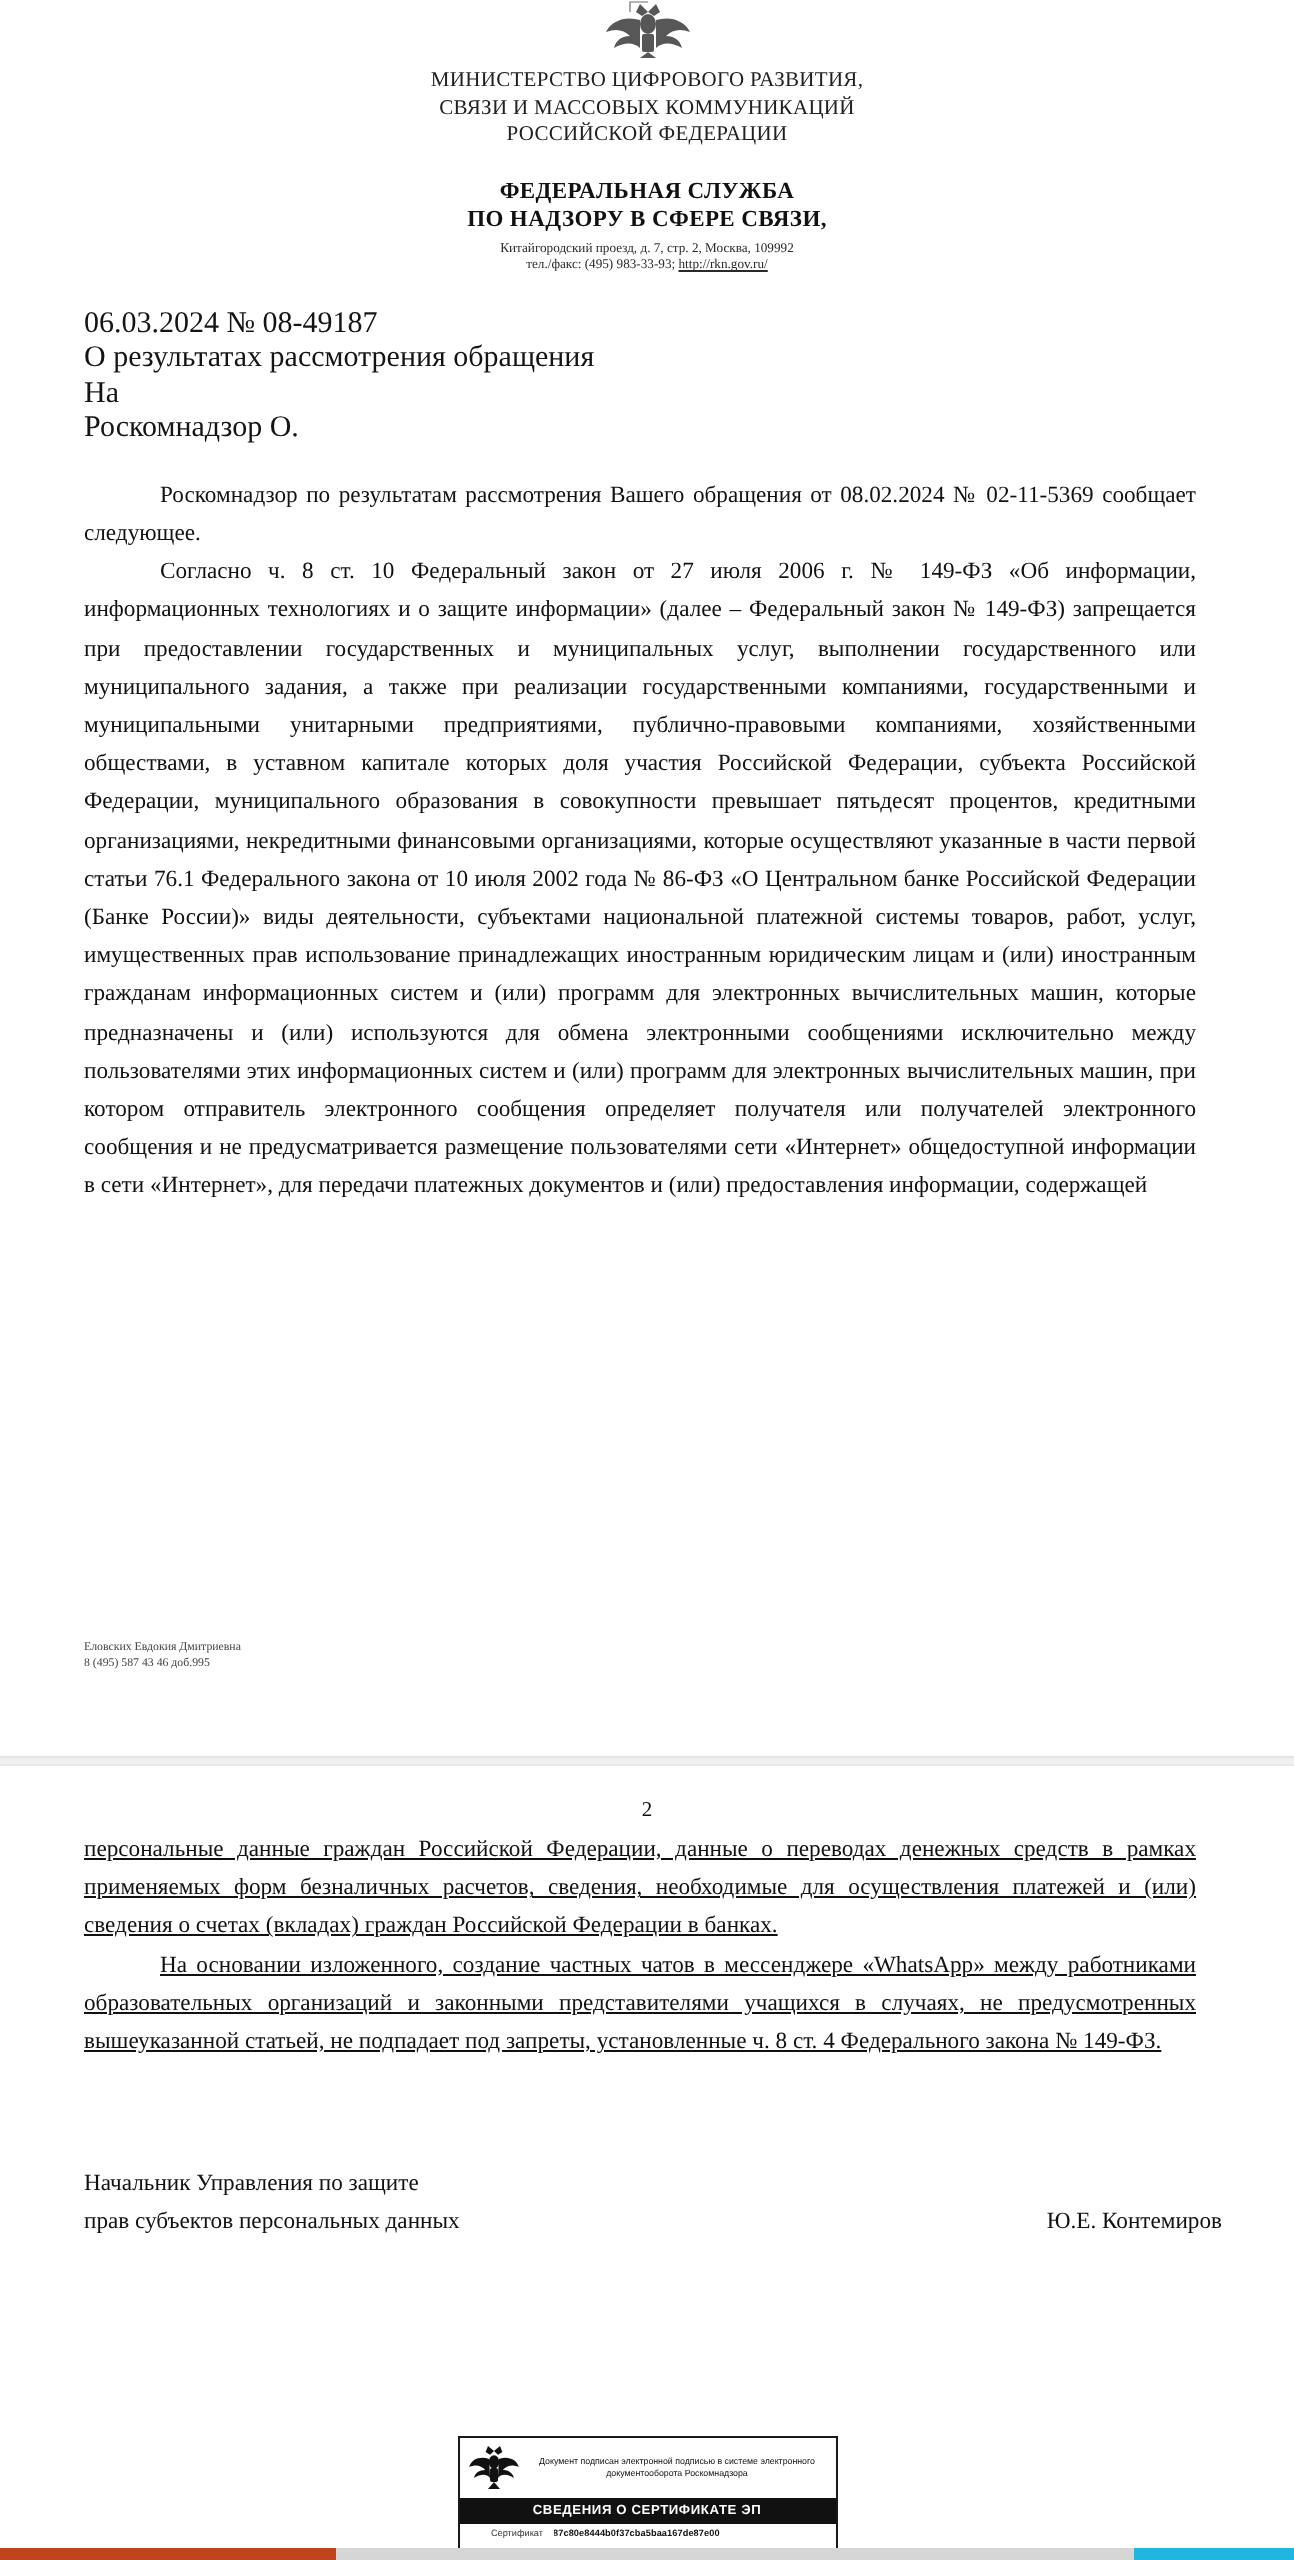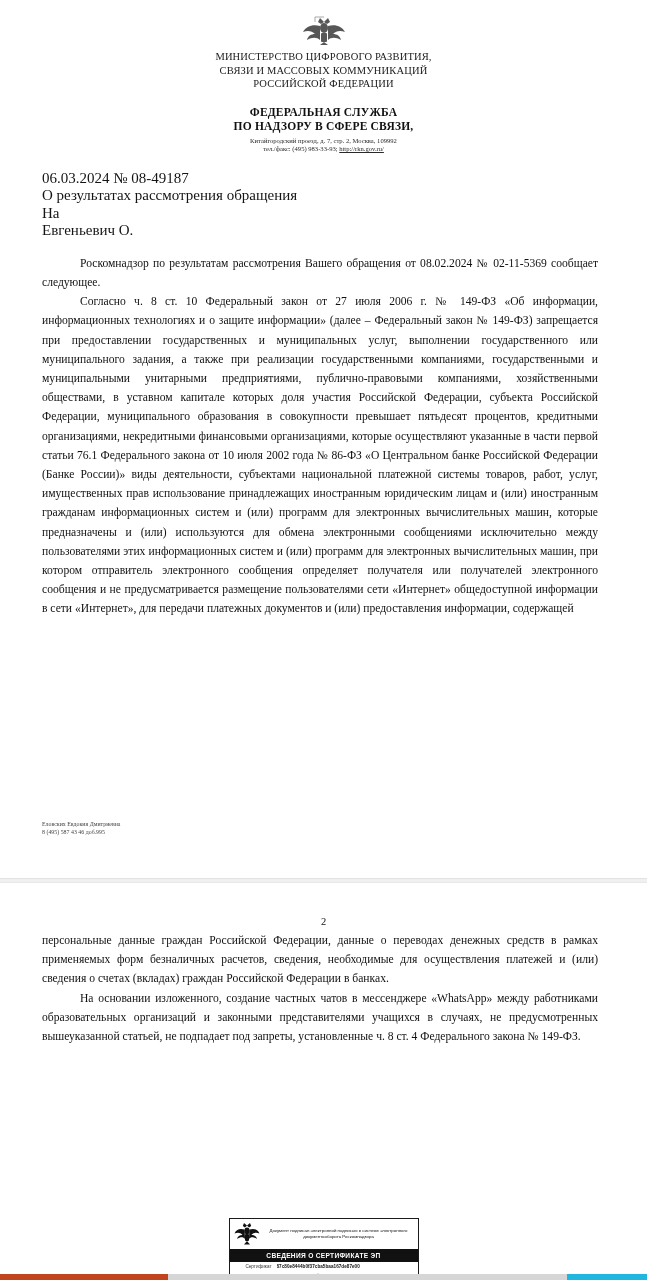--- a/index.html
+++ b/index.html
@@ -19,21 +19,21 @@
     height: 1280px;
     background: #ffffff;
     overflow: hidden;
   }
 
   
   .page {
     position: relative;
     width: 647px;
     background: #ffffff;
-    padding: 16px 33px;
+    padding: 0 33px;
   }
   .page-1 { height: 878px; }
   .page-sep {
     width: 647px;
     height: 5px;
     background: #f0f0f0;
     border-top: 1px solid #e3e3e3;
     border-bottom: 1px solid #e8e8e8;
   }
   .page-2 { height: 397px; }
@@ -111,21 +111,21 @@
   }
 
   
   .page-number {
     text-align: center;
     font-size: 10.5px;
     line-height: 14px;
     padding-top: 16px;
     color: #111;
   }
-  .page-2 .body-text { margin-top: 2px; }
+  .page-2 .body-text { margin-top: 2px; text-decoration: underline; }
 
   
   .signature {
     margin-top: 52px;
     margin-left: 9px;
     margin-right: 3px;
     display: flex;
     align-items: flex-end;
     justify-content: space-between;
     font-size: 11.6px;
@@ -250,21 +250,21 @@
         <div>
           <span>тел./факс: (495) 983-33-93; </span><span class="lnk">http://rkn.gov.ru/</span>
         </div>
       </div>
     </div>
 
     <div class="refblock">
       <div>06.03.2024 № 08-49187</div>
       <div>О результатах рассмотрения обращения</div>
       <div>На</div>
-      <div>Евгеньевич О.</div>
+      <div>Роскомнадзор О.</div>
     </div>
 
     <div class="body-text">
       <p>Роскомнадзор по результатам рассмотрения Вашего обращения от 08.02.2024 № 02-11-5369 сообщает следующее.</p>
       <p>Согласно ч. 8 ст. 10 Федеральный закон от 27 июля 2006 г. № 149-ФЗ «Об информации, информационных технологиях и о защите информации» (далее – Федеральный закон № 149-ФЗ) запрещается при предоставлении государственных и муниципальных услуг, выполнении государственного или муниципального задания, а также при реализации государственными компаниями, государственными и муниципальными унитарными предприятиями, публично-правовыми компаниями, хозяйственными обществами, в уставном капитале которых доля участия Российской Федерации, субъекта Российской Федерации, муниципального образования в совокупности превышает пятьдесят процентов, кредитными организациями, некредитными финансовыми организациями, которые осуществляют указанные в части первой статьи 76.1 Федерального закона от 10 июля 2002 года № 86-ФЗ «О Центральном банке Российской Федерации (Банке России)» виды деятельности, субъектами национальной платежной системы товаров, работ, услуг, имущественных прав использование принадлежащих иностранным юридическим лицам и (или) иностранным гражданам информационных систем и (или) программ для электронных вычислительных машин, которые предназначены и (или) используются для обмена электронными сообщениями исключительно между пользователями этих информационных систем и (или) программ для электронных вычислительных машин, при котором отправитель электронного сообщения определяет получателя или получателей электронного сообщения и не предусматривается размещение пользователями сети «Интернет» общедоступной информации в сети «Интернет», для передачи платежных документов и (или) предоставления информации, содержащей</p>
     </div>
 
     <div class="executor">
       <div>Еловских Евдокия Дмитриевна</div>
       <div>8 (495) 587 43 46 доб.995</div>
@@ -275,20 +275,25 @@
 
   <div class="page page-2">
 
     <div class="page-number">2</div>
 
     <div class="body-text">
       <p class="noindent">персональные данные граждан Российской Федерации, данные о переводах денежных средств в рамках применяемых форм безналичных расчетов, сведения, необходимые для осуществления платежей и (или) сведения о счетах (вкладах) граждан Российской Федерации в банках.</p>
       <p>На основании изложенного, создание частных чатов в мессенджере «WhatsApp» между работниками образовательных организаций и законными представителями учащихся в случаях, не предусмотренных вышеуказанной статьей, не подпадает под запреты, установленные ч. 8 ст. 4 Федерального закона № 149-ФЗ.</p>
     </div>
 
+    <div class="signature">
+      <div class="sig-title">Начальник Управления по защите
+прав субъектов персональных данных</div>
+      <div class="sig-name">Ю.Е. Контемиров</div>
+    </div>
   </div>
 
   <div class="stamp-wrap">
     <div class="stamp">
 
       <div class="stamp-top">
         <svg class="stamp-emblem" viewBox="0 0 26 24">
           <g fill="#111">
             <ellipse cx="13" cy="9" rx="2.6" ry="3.4"></ellipse>
             <path d="M13 3.5 L10 1 L8.8 4 L11 5.4 Z"></path>

